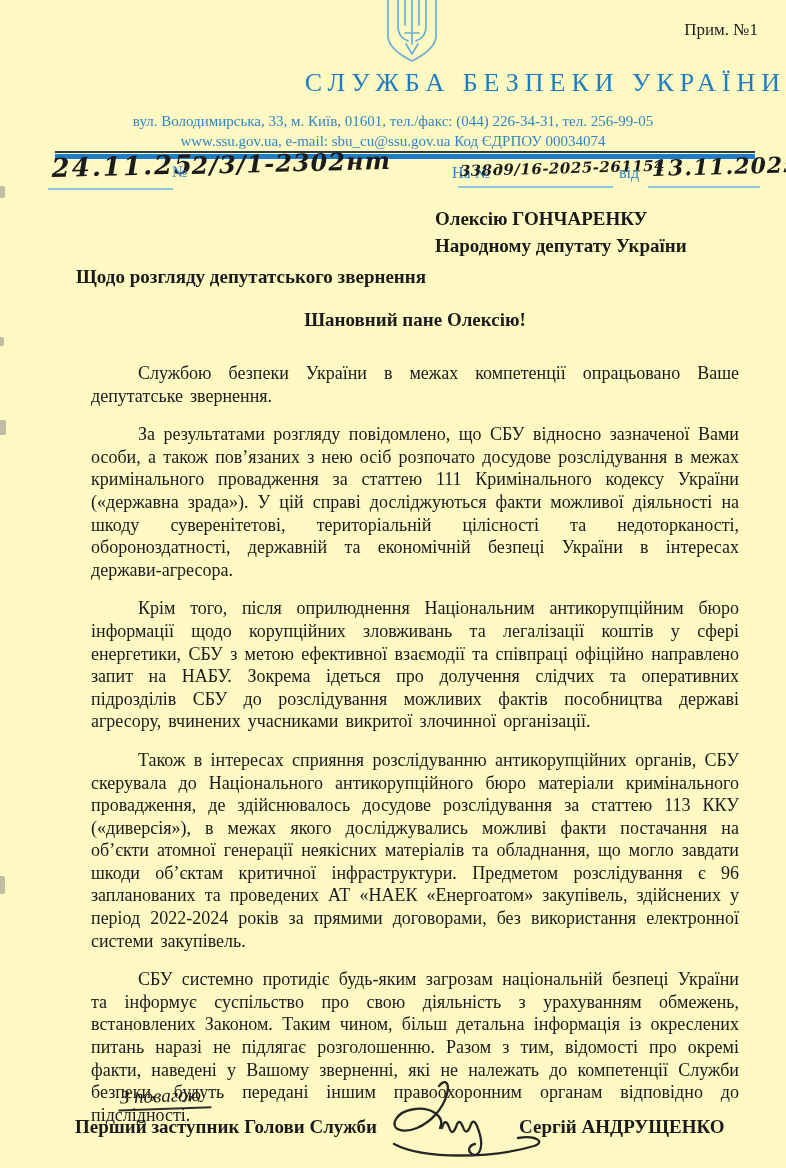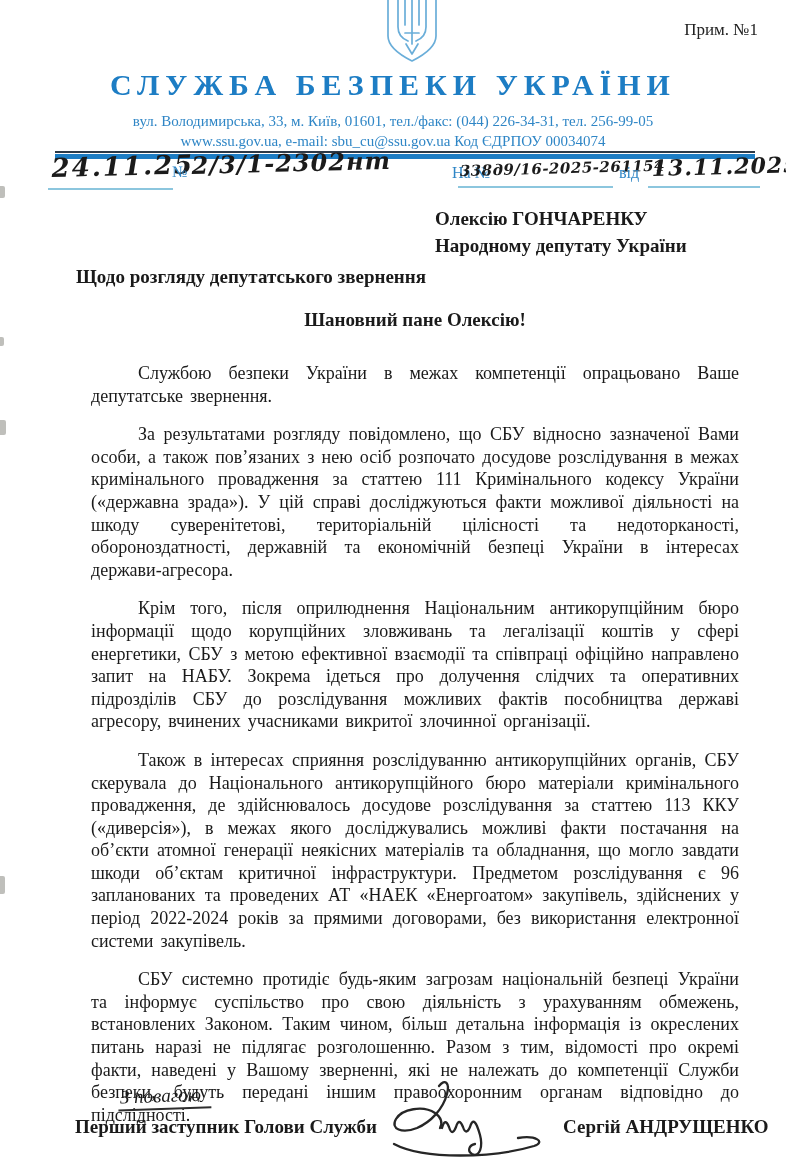--- a/index.html
+++ b/index.html
@@ -1,39 +1,39 @@
 <!DOCTYPE html>
 <html lang="uk"><head>
 <meta charset="utf-8">
 <style>
   html,body { margin:0; padding:0; background:#d9d9d9; }
   .page {
     position:relative;
     width:786px; height:1168px;
     margin:0 auto;
-    background:#ffffff;
+    background:#fef9c3;
     overflow:hidden;
     font-family:"Liberation Serif", serif;
     color:#1a1a1a;
   }
 
   
   .copy-note {
     position:absolute; top:20px; right:28px;
     font-size:17px; color:#222;
   }
   .emblem {
     position:absolute; left:383px; top:-8px;
   }
   .org-name {
     position:absolute; top:68px; left:0; width:100%;
-    text-align:center;
+    text-align:right;
     color:#1d7dc4;
-    font-weight:700;
-    font-size:30px;
+    font-weight:400;
+    font-size:26px;
     letter-spacing:6px;
     white-space:nowrap;
   }
   .addr {
     position:absolute; left:0; width:100%;
     text-align:center;
     color:#2f86c6;
     font-size:15px;
     white-space:nowrap;
   }
@@ -99,21 +99,21 @@
     border-bottom:2px solid #2e2e2e;
     padding:0 10px 1px 2px;
     transform:rotate(-2deg);
   }
   .position-title {
     position:absolute; left:75px; top:1116px;
     font-weight:700; font-size:19px; white-space:nowrap;
   }
   .signer-name {
     position:absolute; left:519px; top:1116px;
-    font-weight:700; font-size:19px; white-space:nowrap;margin-left:44px;
+    font-weight:700; font-size:19px; white-space:nowrap;
   }
   .autograph { position:absolute; left:382px; top:1076px; }
 
   
   .artifact { position:absolute; left:0; background:#8a8a84; opacity:0.55; border-radius:0 2px 2px 0; }
   .a1 { top:186px; width:5px; height:12px; }
   .a2 { top:337px; width:4px; height:9px;  }
   .a3 { top:420px; width:6px; height:15px; }
   .a4 { top:876px; width:5px; height:18px; }
 </style>

